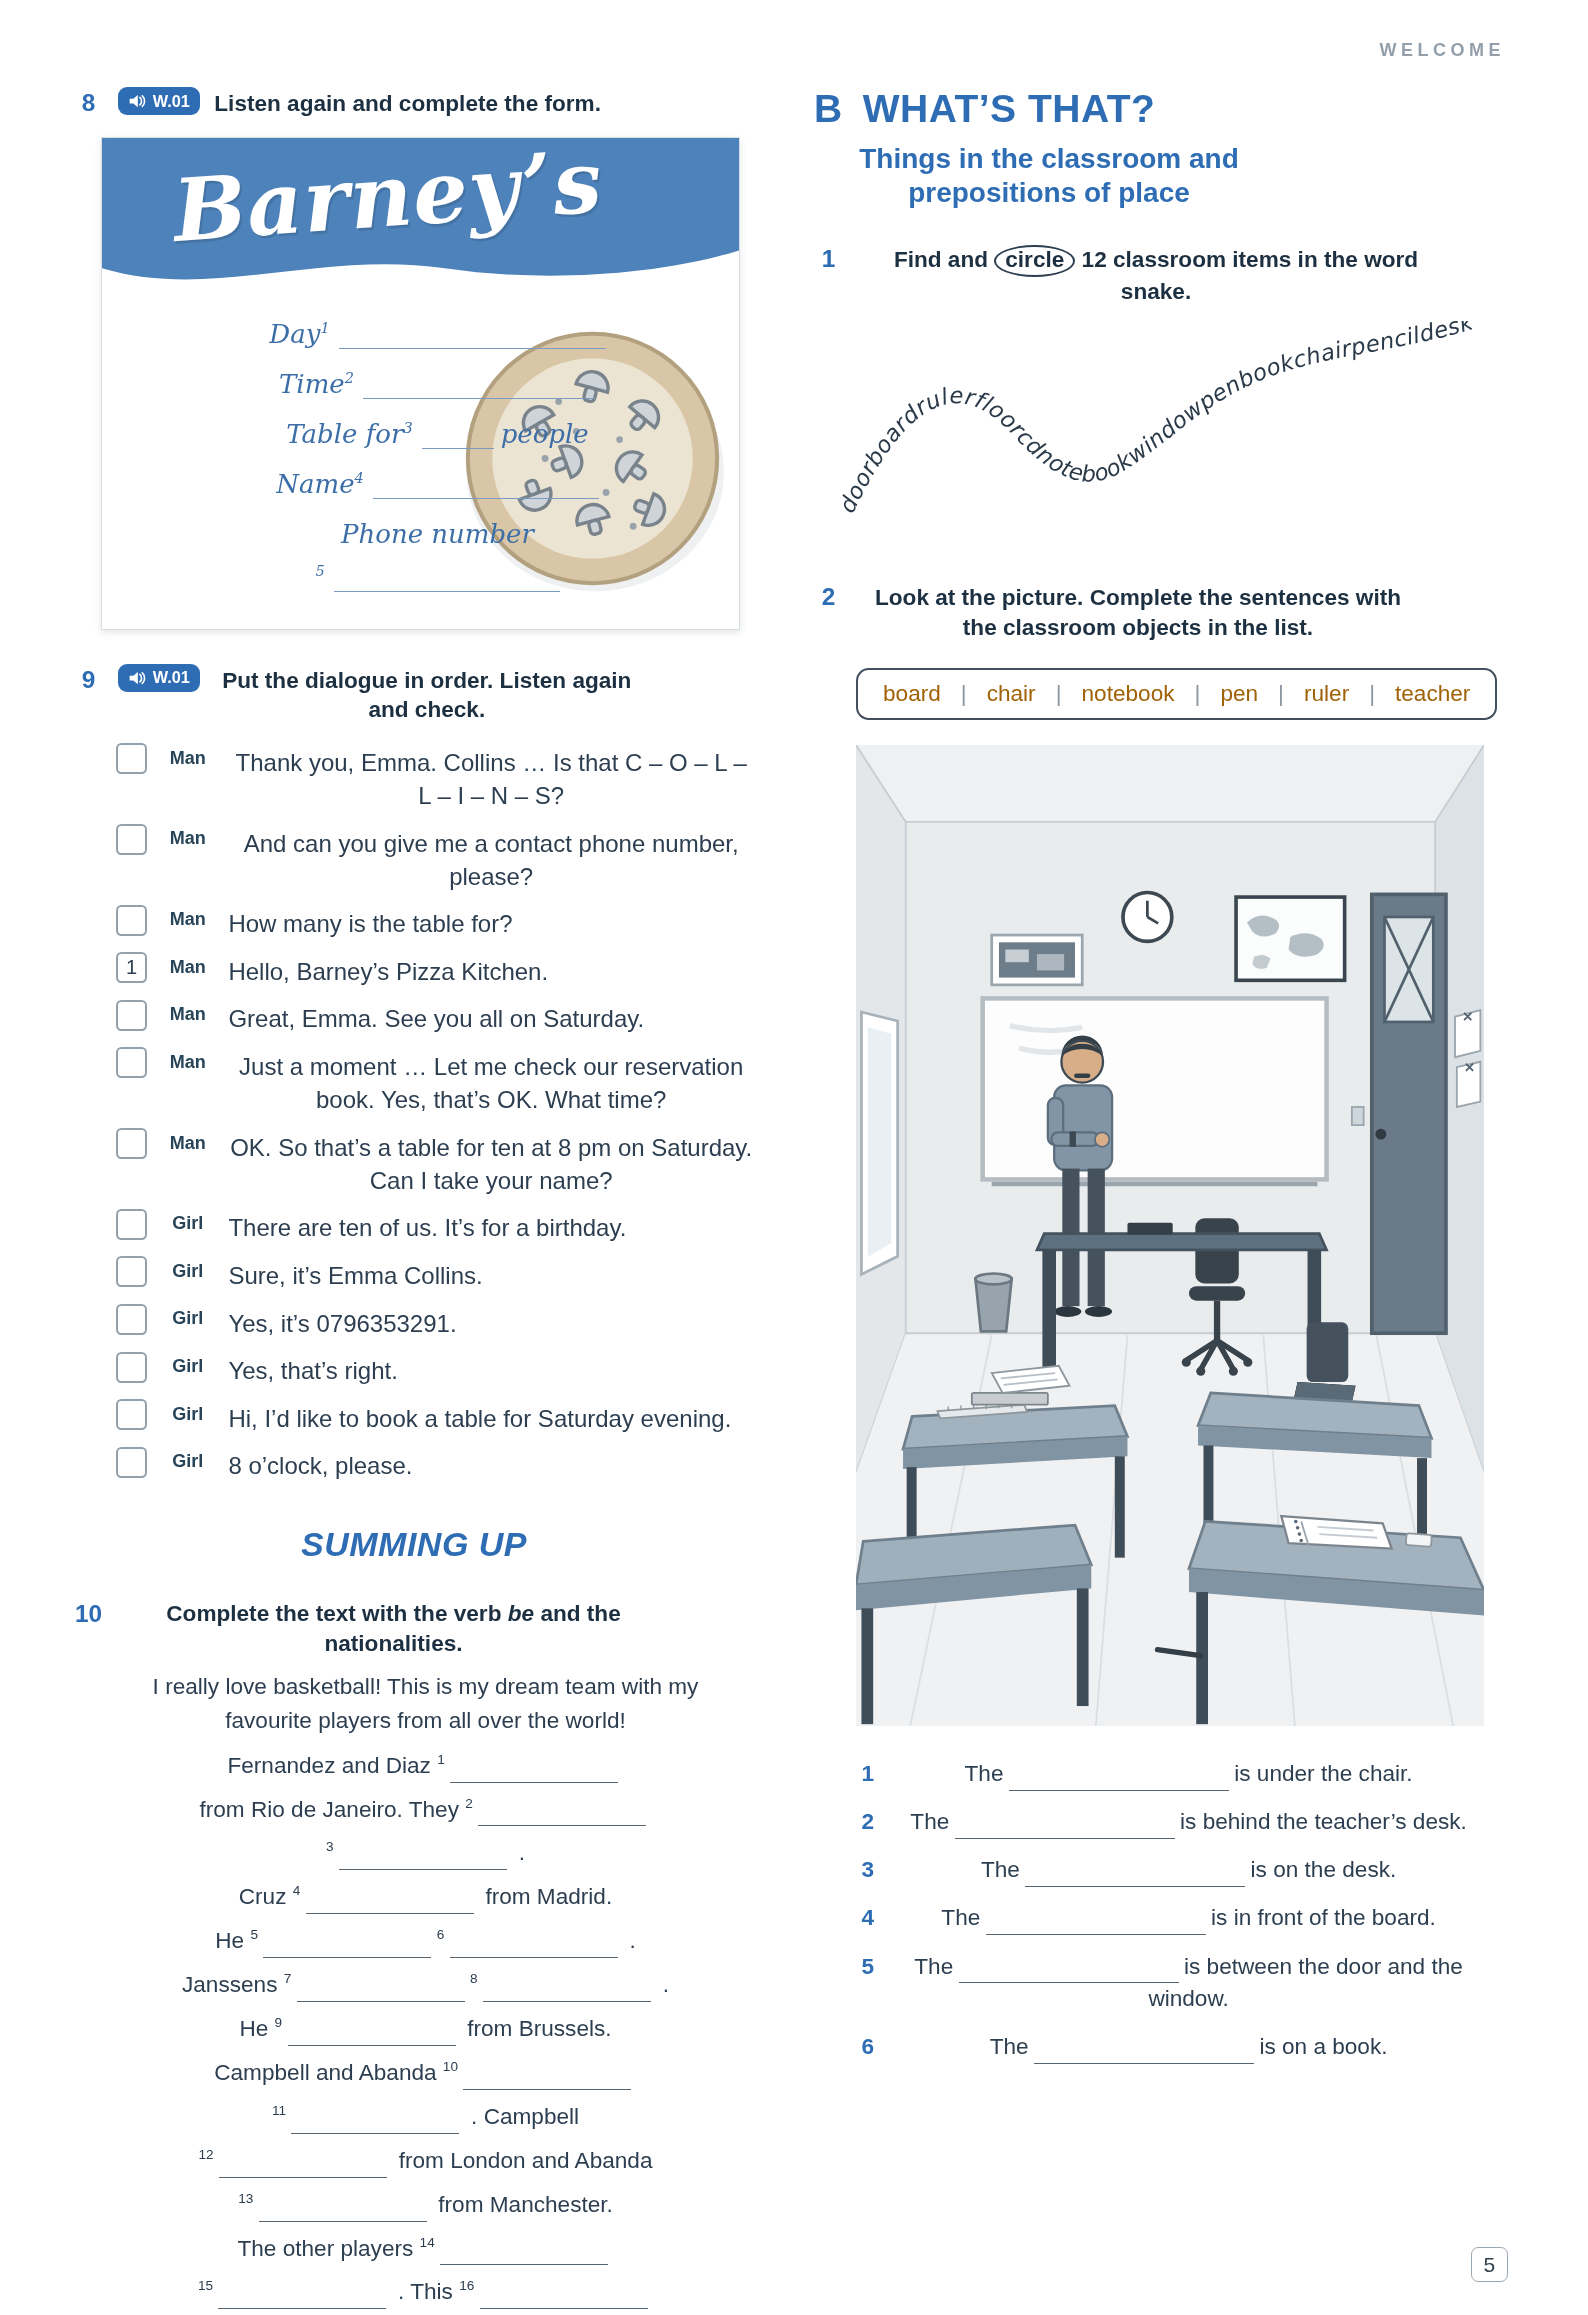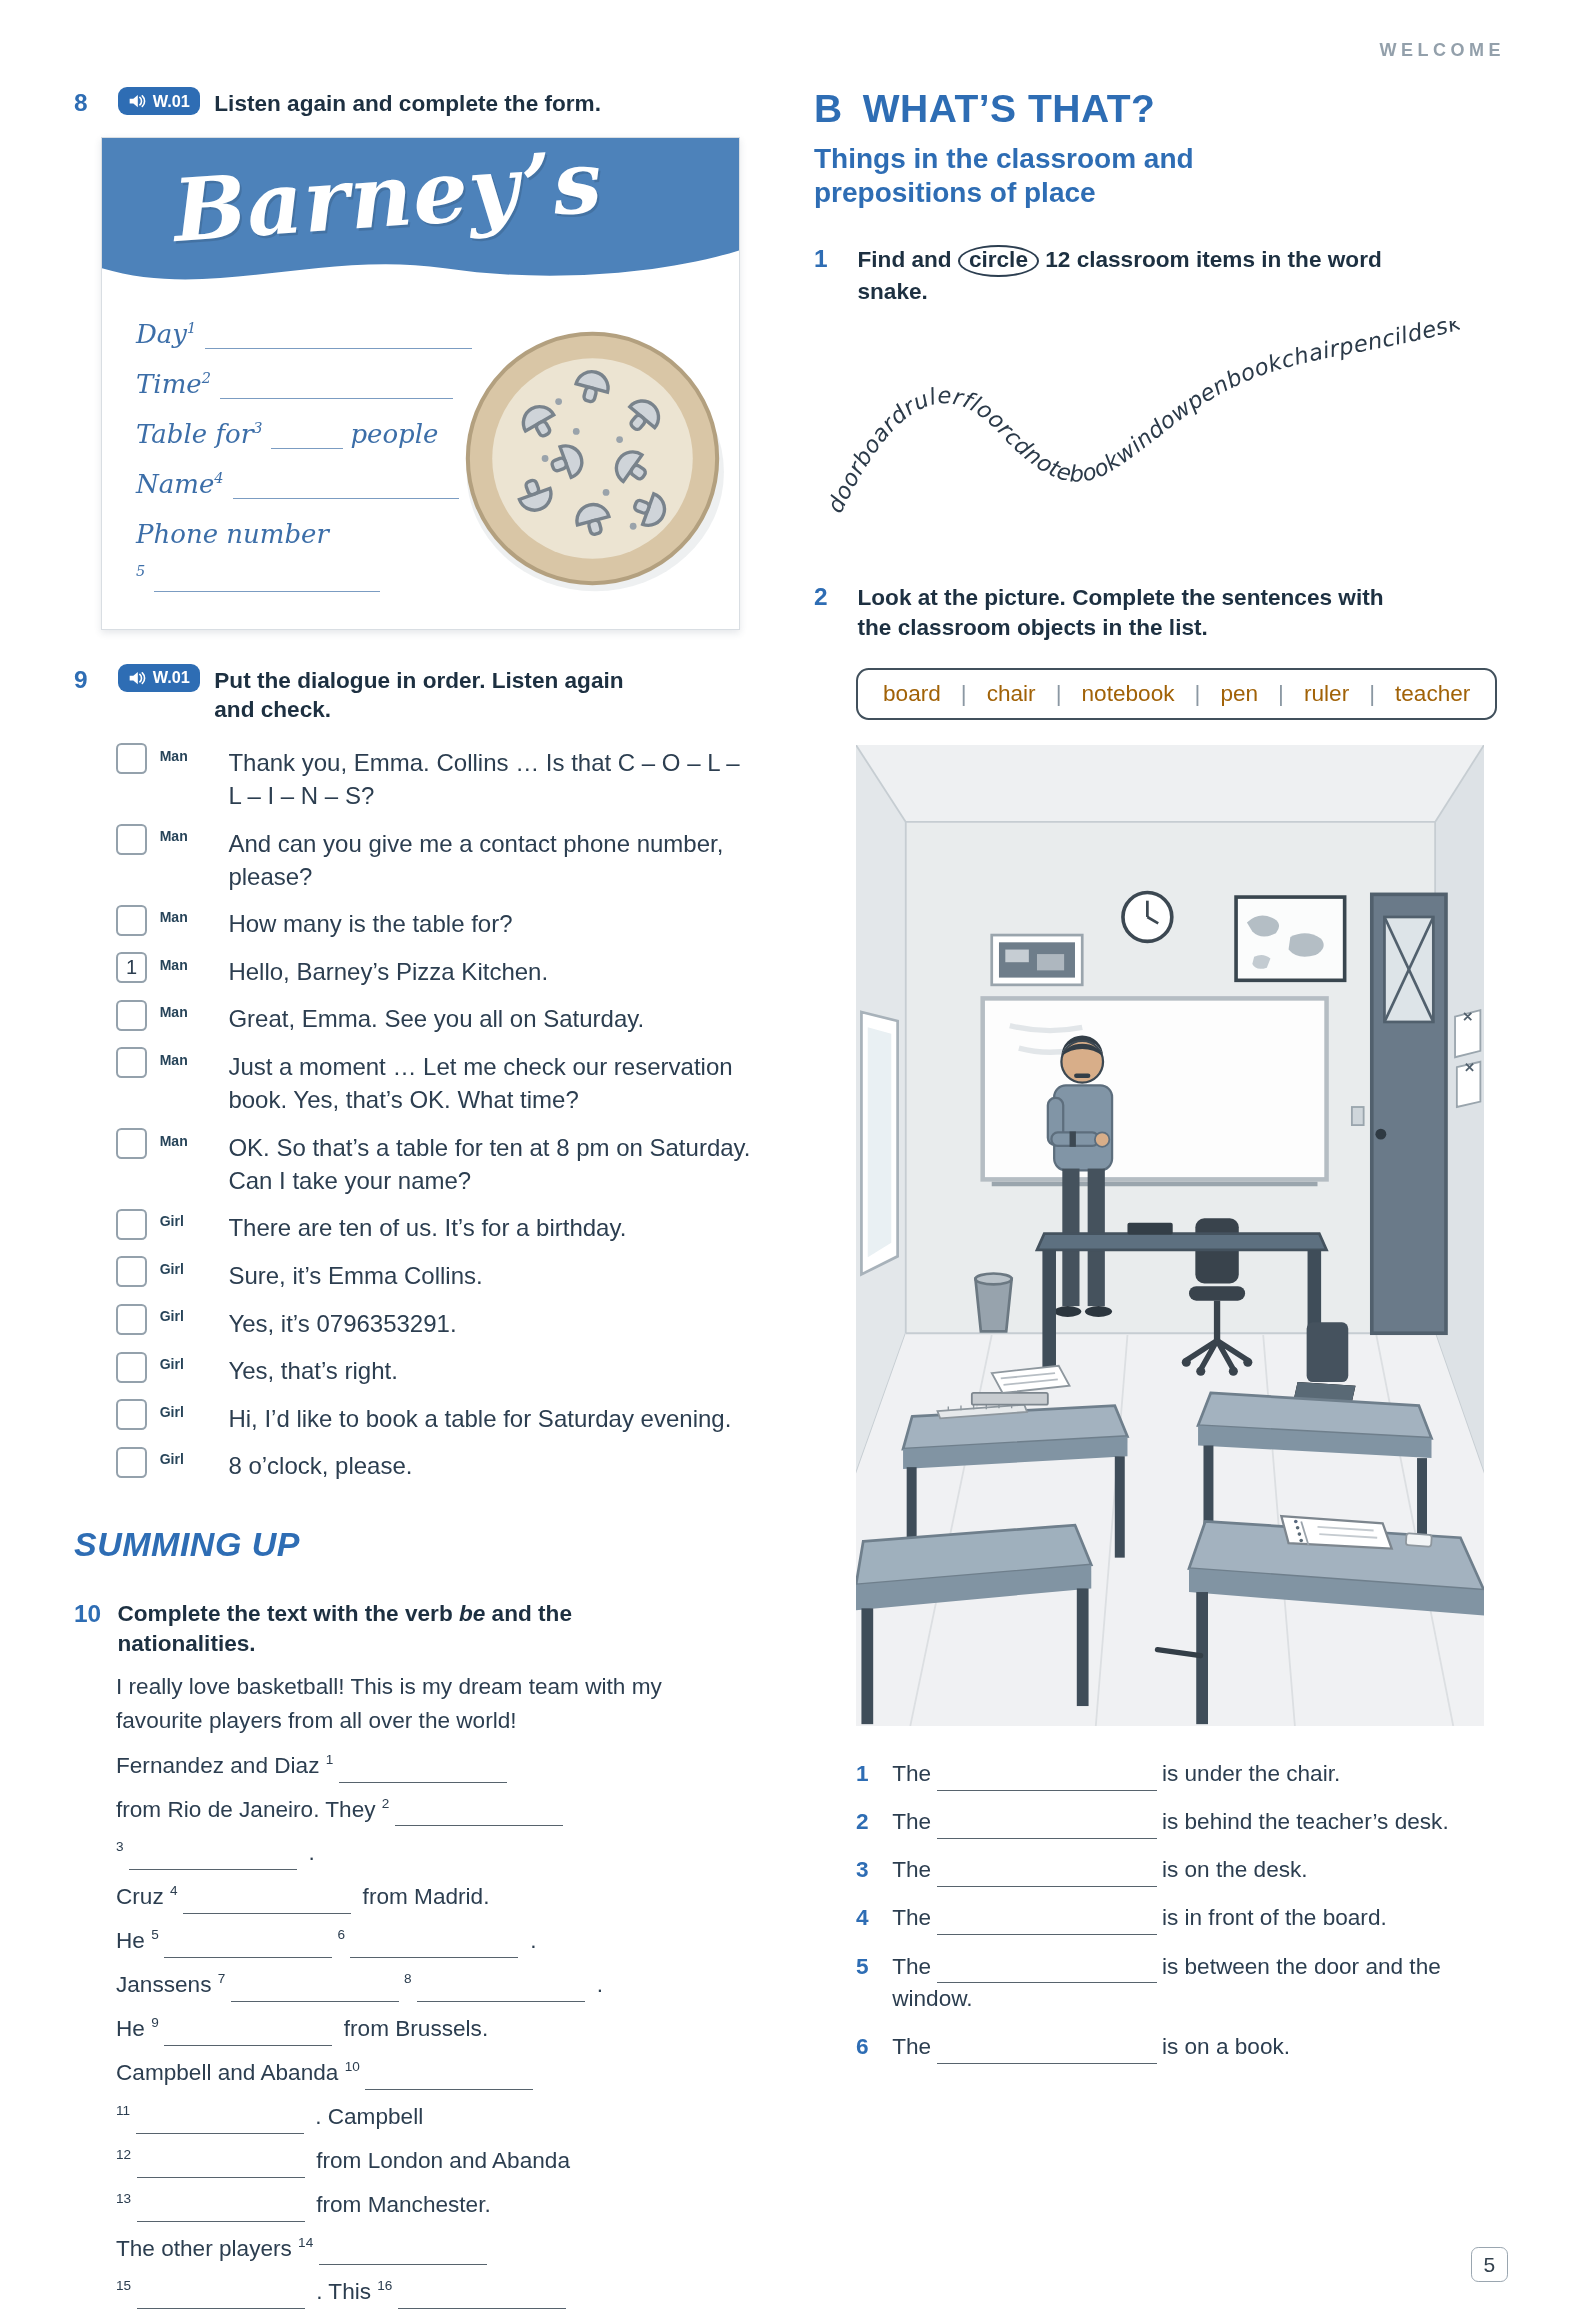--- a/index.html
+++ b/index.html
@@ -1,19 +1,19 @@
 <!DOCTYPE html>
 <html style="--accent: #2e6db4; --band: #4d82ba; --ink: #2c3e50;font-size:14.5px"><head>
 <meta charset="utf-8">
 <style>
   *{margin:0;padding:0;box-sizing:border-box;}
   :root{--accent:#2e6db4;--band:#4d82ba;--ink:#2c3e50;}
   html,body{background:#e9e9e9;}
   .page{position:relative;width:1588px;height:2316px;background:#ffffff;
-        font-family:"Liberation Sans",sans-serif;color:var(--ink);overflow:hidden;}
+        font-family:"Liberation Sans",sans-serif;color:var(--ink);overflow:hidden;text-align:center;}
   .running-head{position:absolute;top:40px;right:83px;font-size:18px;font-weight:bold;
         letter-spacing:4.5px;color:#93a0ab;}
   .col{position:absolute;top:87px;}
   .col-left{left:74px;width:680px;}
   .col-right{left:814px;width:671px;}
 
   
   .ex-head{display:flex;align-items:flex-start;gap:14.5px;margin-bottom:5.4px;}
   .ex-num{font-size:24.4px;font-weight:bold;color:var(--accent);min-width:29px;line-height:1.3;}
   .ex-title{font-size:22.6px;font-weight:bold;color:#1d3041;line-height:1.32;padding-top:1.8px;}
@@ -36,21 +36,21 @@
   .f-blank{display:inline-block;border-bottom:1.8px solid #7b9cc2;height:27px;vertical-align:bottom;margin-left:9px;}
   .f-suffix{margin-left:7px;}
   .phone-line{margin-top:12.7px;}
   .pizza{position:absolute;right:11px;top:185px;width:271px;height:271px;z-index:1;}
 
   
   .dialogue{margin:18px 0 0 42px;}
   .dlg-row{display:flex;align-items:flex-start;gap:12.7px;margin-bottom:11.8px;}
   .checkbox{flex:none;width:31px;height:31px;border:2.3px solid #94a1ac;border-radius:5.4px;
         display:flex;align-items:center;justify-content:center;font-size:20px;color:#2c3e50;background:#fff;}
-  .speaker{flex:none;width:56px;font-size:14px;font-weight:bold;color:#274459;padding-top:4.5px;}
+  .speaker{flex:none;width:56px;font-size:18px;font-weight:bold;color:#274459;padding-top:4.5px;}
   .dlg-text{font-size:24px;line-height:1.38;padding-top:2.7px;}
 
   
   .summing{margin:42px 0 34px 0;font-size:34px;font-weight:bold;color:var(--accent);letter-spacing:0.5px;font-style:italic;}
   .verb-it{font-style:italic;}
   .ex10-body{margin:11px 0 0 42px;width:619px;font-size:22.6px;line-height:1.5;}
   .intro{margin-bottom:11px;}
   .fill-line{margin-bottom:10px;min-height:33px;}
   .blank{display:inline-block;width:168px;border-bottom:1.8px solid #57636d;height:23.5px;
         vertical-align:bottom;margin:0 5.4px;}

